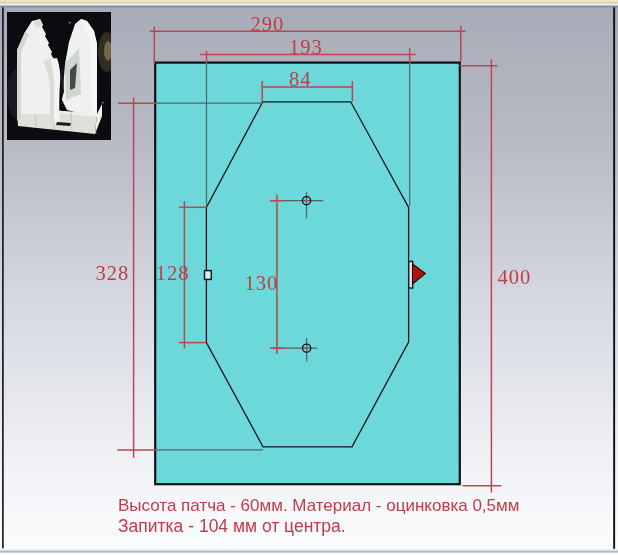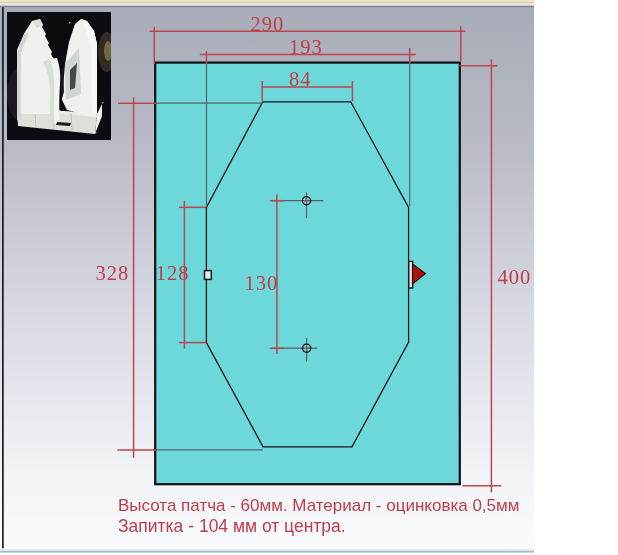--- a/index.html
+++ b/index.html
@@ -1,16 +1,16 @@
 <!DOCTYPE html>
 <html><head>
 <meta charset="utf-8">
 <style>
   html,body{margin:0;padding:0;background:#fff;}
-  #page{position:relative;width:534px;height:555px;overflow:hidden;font-family:"Liberation Sans",sans-serif;}
+  #page{position:relative;width:618px;height:555px;overflow:hidden;font-family:"Liberation Sans",sans-serif;}
   svg{display:block;}
 </style>
 </head>
 <body>
 <div id="page">
 <svg width="618" height="555" viewBox="0 0 618 555" xmlns="http://www.w3.org/2000/svg">
   <defs>
     <linearGradient id="bgGrad" x1="0" y1="5.8" x2="0" y2="549" gradientUnits="userSpaceOnUse">
       <stop offset="0" stop-color="#a8acb8"></stop>
       <stop offset="0.25" stop-color="#b8bbc5"></stop>

